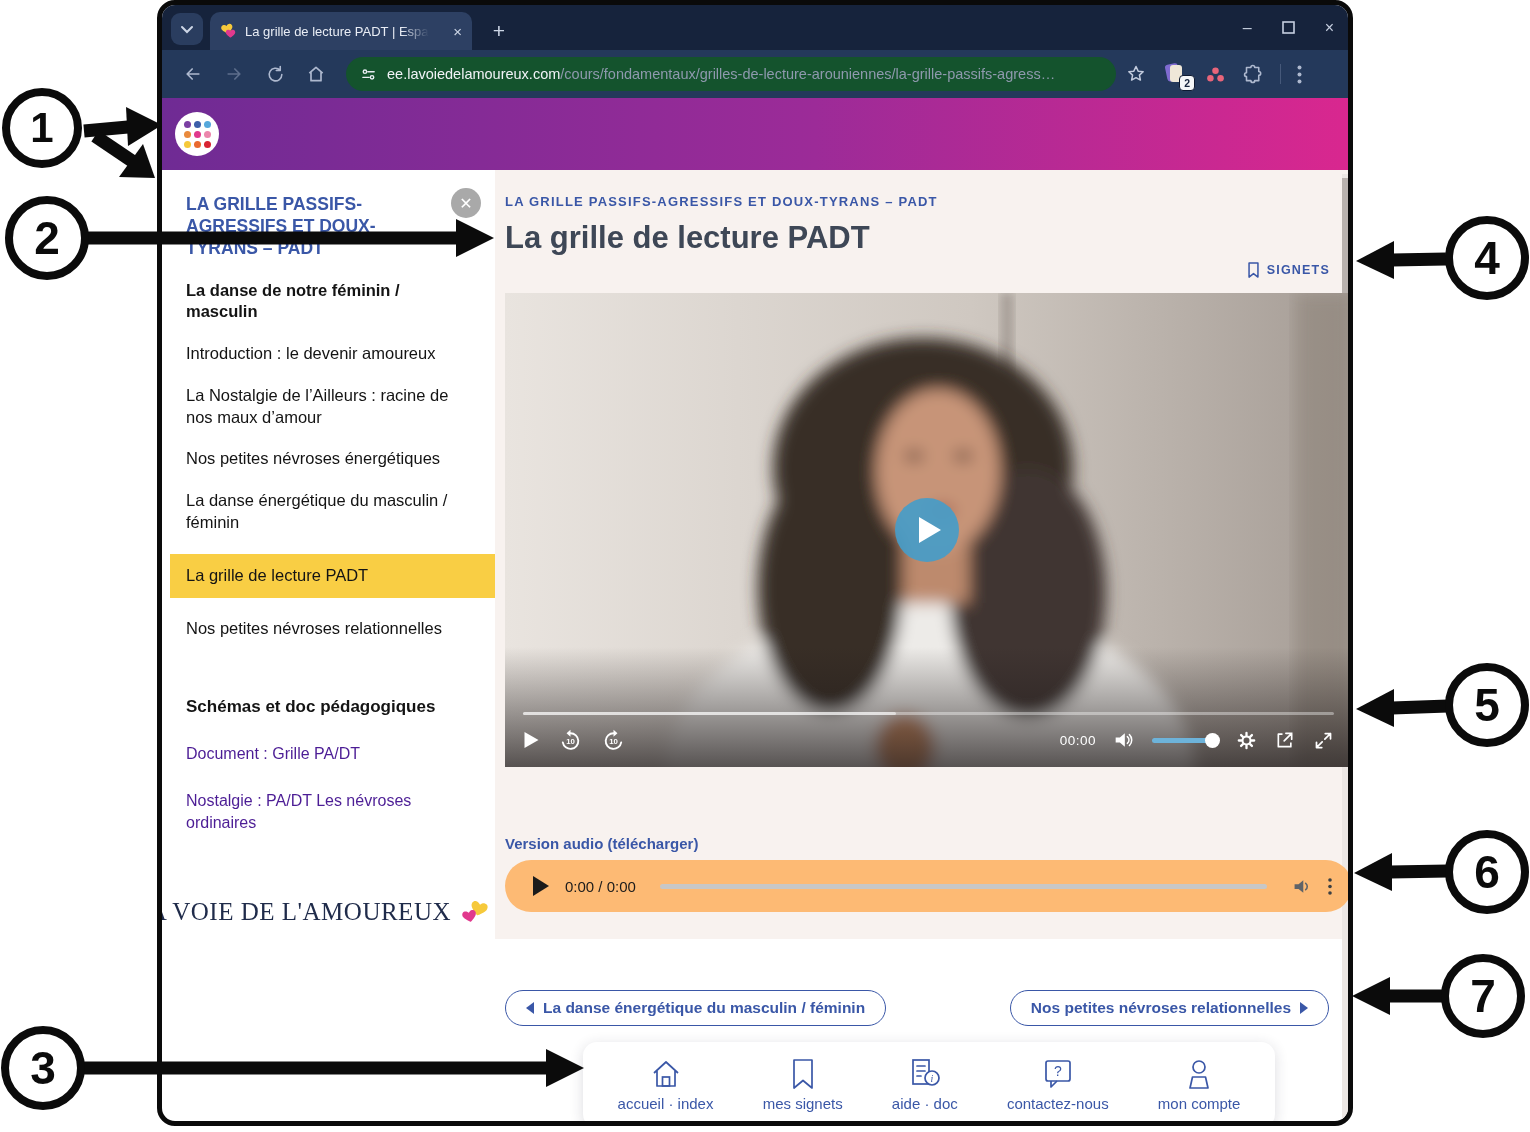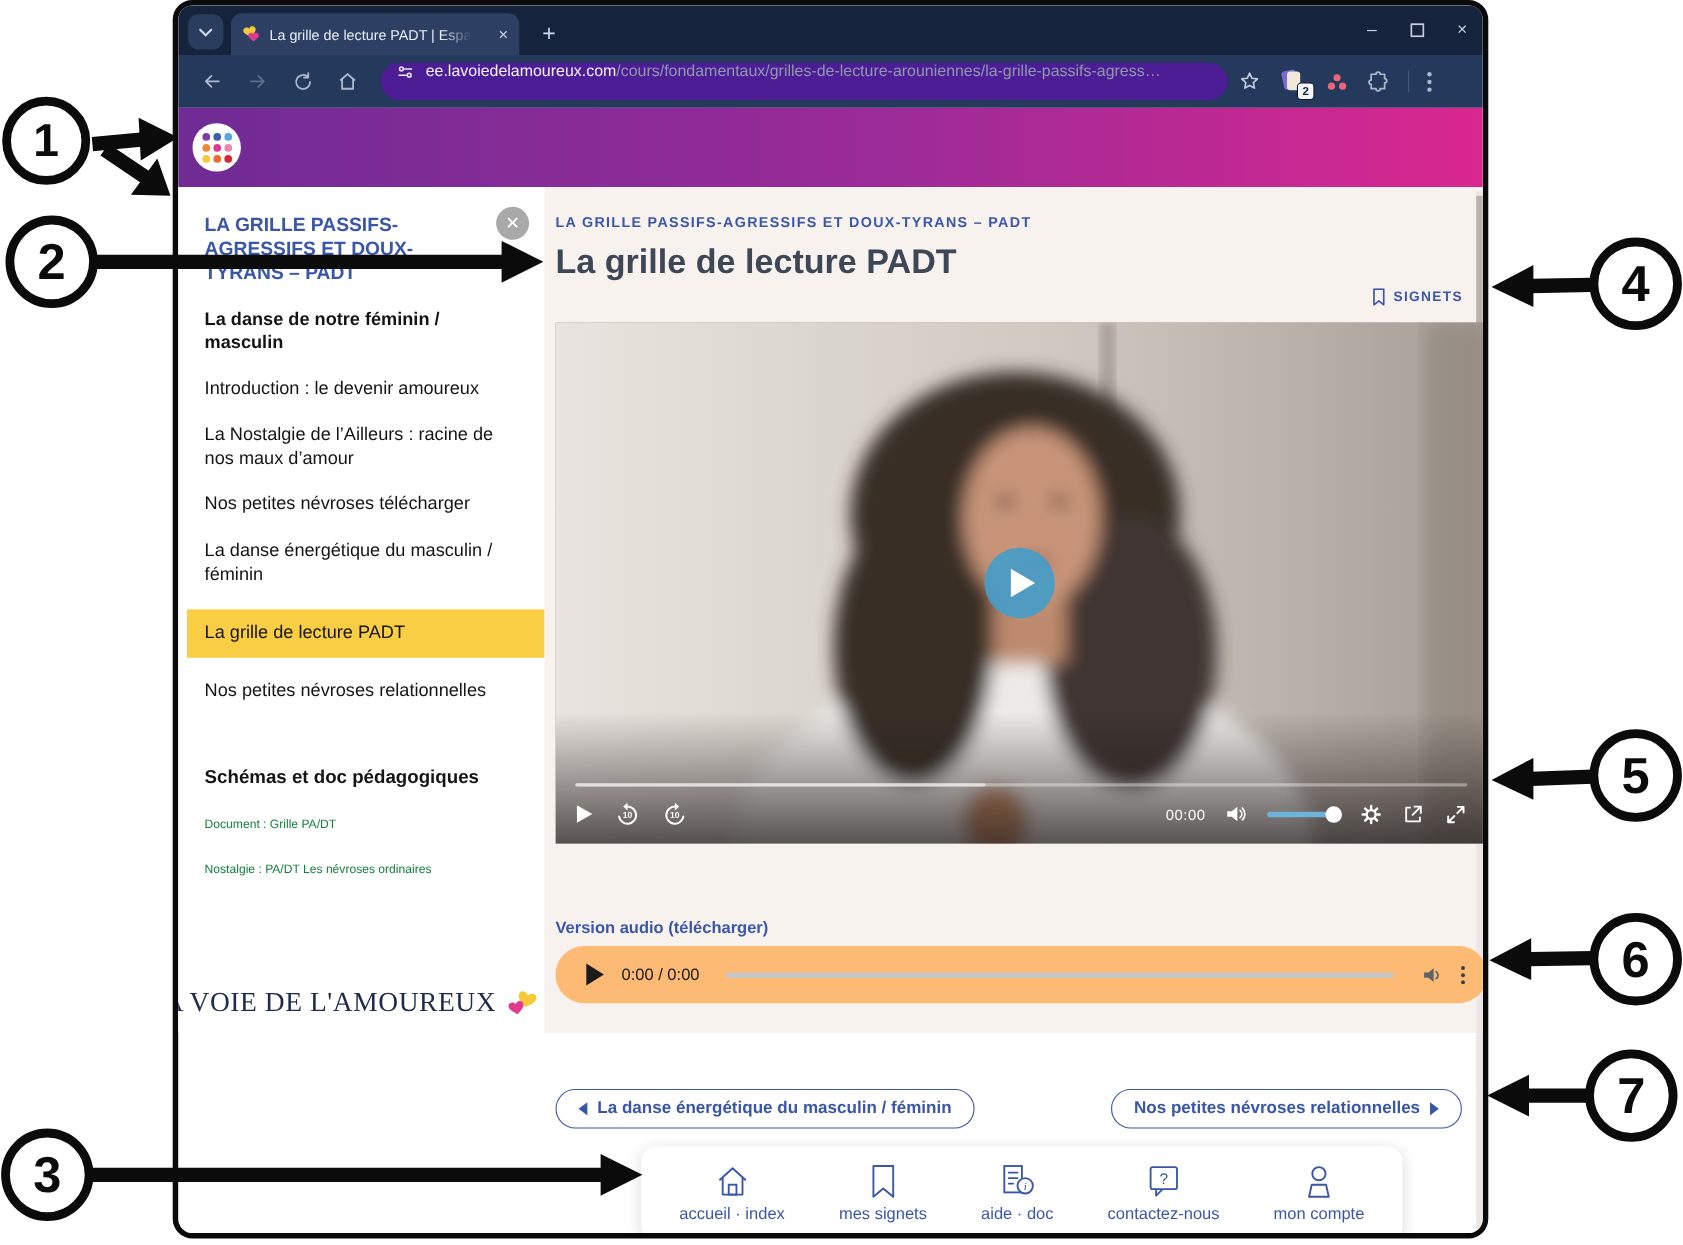--- a/index.html
+++ b/index.html
@@ -27,22 +27,22 @@
             color:#cdd6e6; font-size:21px; display:flex; align-items:center; justify-content:center; }
   .wincontrols { position:absolute; right:14px; top:0; height:45px; display:flex;
                  align-items:center; gap:30px; color:#c6cfe0; font-size:16px; }
 
   
   .toolbar { position:relative; height:48px; background:#24395b; display:flex;
              align-items:center; padding:0 14px; }
   .nav-ic { width:34px; height:34px; display:flex; align-items:center; justify-content:center;
             color:#aeb9cf; font-size:18px; margin-right:7px; }
   .nav-ic.dim { color:#5d6e8c; }
-  .urlbar { height:34px; width:770px; margin-left:6px; background:#4c1d95; border-radius:17px;
-            display:flex; padding:0 14px; gap:10px; overflow:hidden; }
+  .urlbar { height:34px; width:770px; margin-left:6px; background:#14532d; border-radius:17px;
+            display:flex; align-items:center; padding:0 14px; gap:10px; overflow:hidden; }
   .url-domain { color:#f1f3f7; font-size:14.5px; white-space:nowrap; }
   .url-path { color:#8e99ad; font-size:14.5px; white-space:nowrap; overflow:hidden; }
   .tb-right { display:flex; align-items:center; margin-left:10px; gap:16px; }
   .ext-wrap { position:relative; width:26px; height:26px; }
   .ext-badge { position:absolute; right:-7px; bottom:-4px; background:#f4f6f8; color:#16233c;
                font-size:10.5px; font-weight:bold; border-radius:4px; padding:0 4px; line-height:14px;
                border:1px solid #0e1930; }
   .sep { width:1px; height:20px; background:#46597a; }
 
   
@@ -63,21 +63,21 @@
   .sidebar { position:relative; width:333px; background:#fff; padding:24px 24px 0 24px; flex:none; }
   .sb-heading { color:#3a57a7; font-weight:bold; font-size:17.5px; line-height:1.25; width:250px; }
   .sb-close { position:absolute; right:14px; top:18px; width:30px; height:30px; border-radius:50%;
               background:#a9a9a9; color:#fff; display:flex; align-items:center; justify-content:center;
               font-size:16px; }
   .nav-item { margin-top:20px; font-size:16.5px; line-height:1.32; color:#141414; }
   .nav-item.bold { font-weight:bold; }
   .nav-item.active { background:#f9ce44; margin-left:-16px; margin-right:-24px;
                      padding:11px 10px 11px 16px; }
   .sb-section { margin-top:58px; font-weight:bold; font-size:17px; color:#141414; }
-  .sb-doc { margin-top:26px; font-size:11px; line-height:1.32; color:#15803d; }
+  .sb-doc { margin-top:26px; font-size:16px; line-height:1.32; color:#4c1d95; }
   .sb-footer { position:absolute; left:6px; right:6px; bottom:4px; height:46px; background:#fff;
                border-radius:10px; display:flex; align-items:center; justify-content:flex-end; gap:10px; }
   .sb-footer .brand { font-family:"Liberation Serif", serif; font-size:25px; color:#1f2b4a;
                       letter-spacing:.5px; white-space:nowrap; }
   .hearts { position:relative; width:28px; height:26px; flex:none; }
   .hearts svg { position:absolute; }
 
   
   .main { position:relative; flex:1; background:#f8f2ef; }
   .scrollbar { position:absolute; right:0; top:4px; width:6px; height:952px; background:#ece7e4; }
@@ -265,21 +265,21 @@
 
     <div class="content">
 
       <div class="sidebar">
         <div class="sb-heading">LA GRILLE PASSIFS-AGRESSIFS ET DOUX-TYRANS – PADT</div>
         <div class="sb-close">✕</div>
 
         <div class="nav-item bold">La danse de notre féminin / masculin</div>
         <div class="nav-item">Introduction : le devenir amoureux</div>
         <div class="nav-item">La Nostalgie de l’Ailleurs : racine de nos maux d’amour</div>
-        <div class="nav-item">Nos petites névroses télécharger</div>
+        <div class="nav-item">Nos petites névroses énergétiques</div>
         <div class="nav-item">La danse énergétique du masculin / féminin</div>
         <div class="nav-item active">La grille de lecture PADT</div>
         <div class="nav-item">Nos petites névroses relationnelles</div>
 
         <div class="sb-section">Schémas et doc pédagogiques</div>
         <div class="sb-doc">Document : Grille PA/DT</div>
         <div class="sb-doc">Nostalgie : PA/DT Les névroses ordinaires</div>
 
         <div class="sb-footer">
           <span class="hearts">

